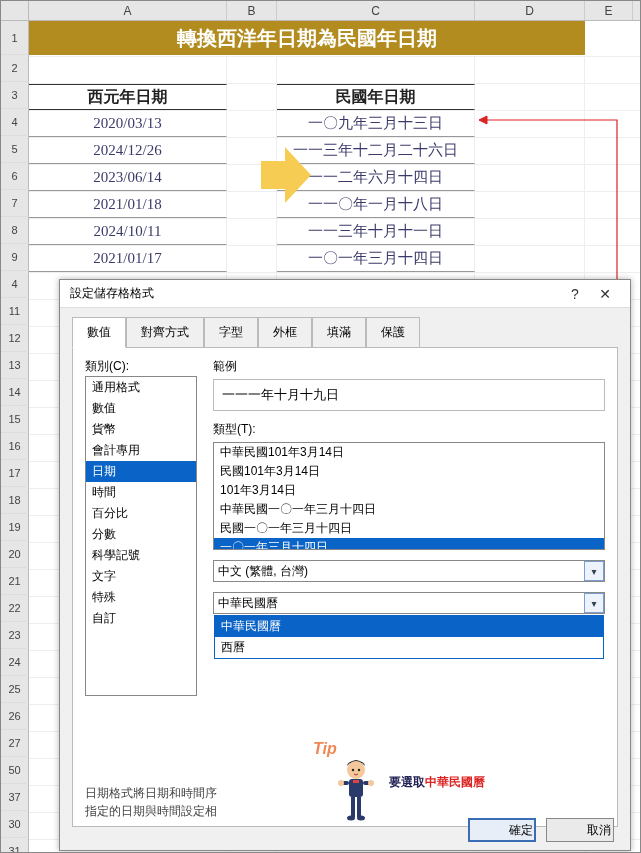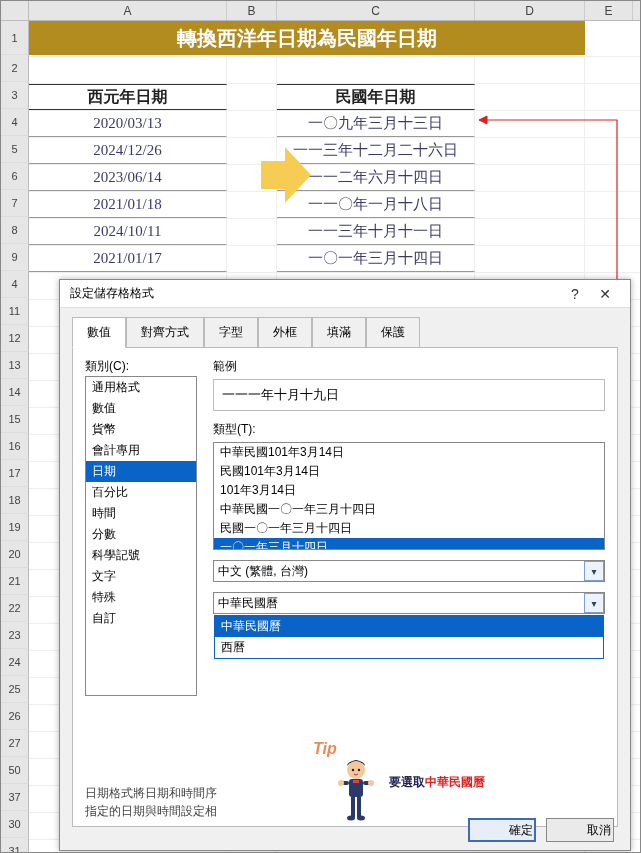--- a/index.html
+++ b/index.html
@@ -479,22 +479,22 @@
       <div class="tab">保護</div>
     </div>
   <div class="tab-body">
     <span class="lbl" style="position:absolute; left:12px; top:10px;">類別(C):</span>
     <div class="cat-list" id="catList">
         <div class="cat-item">通用格式</div>
         <div class="cat-item">數值</div>
         <div class="cat-item">貨幣</div>
         <div class="cat-item">會計專用</div>
         <div class="cat-item sel">日期</div>
+        <div class="cat-item">時間</div>
         <div class="cat-item">百分比</div>
-        <div class="cat-item">時間</div>
         <div class="cat-item">分數</div>
         <div class="cat-item">科學記號</div>
         <div class="cat-item">文字</div>
         <div class="cat-item">特殊</div>
         <div class="cat-item">自訂</div>
       </div>
 
     <div class="right-pane">
       <span class="lbl">範例</span>
       <div class="sample-box">一一一年十月十九日</div>

